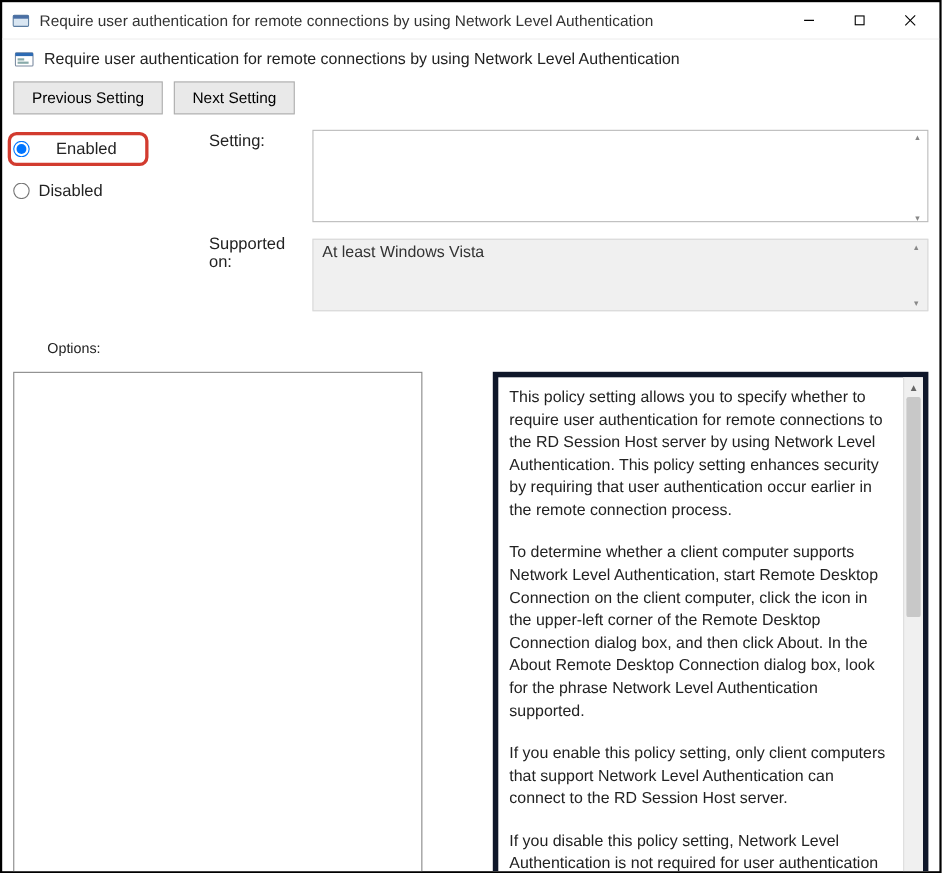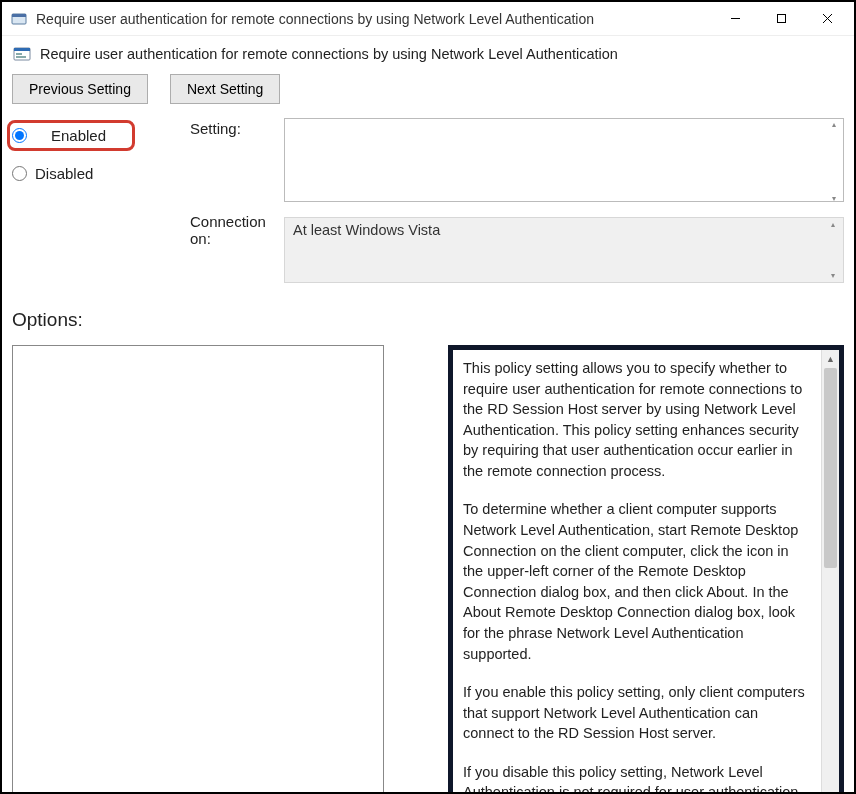--- a/index.html
+++ b/index.html
@@ -47,21 +47,21 @@
     align-items: center;
     padding: 8px 10px 10px 10px;
     gap: 8px;
   }
   .policy-header .icon-slot {
     width: 20px; height: 20px;
     display: flex; align-items: center; justify-content: center;
   }
   .policy-header-title { font-size: 14.5px; color: #222; }
 
-  .nav-buttons { padding: 0 10px 8px 10px; display: flex; gap: 22px; align-items: center; }
+  .nav-buttons { padding: 0 10px 8px 10px; display: flex; gap: 10px; align-items: center; }
   .gp-btn {
     background: #e9e9e9;
     border: 1px solid #adadad;
     padding: 6px 16px;
     font-size: 14px;
     font-family: inherit;
   }
 
   .config-row {
     display: grid;
@@ -116,21 +116,22 @@
     color: #888;
     font-size: 8px;
     align-items: center;
   }
   .rel-wrap { position: relative; }
 
   .labels-row {
     display: grid;
     grid-template-columns: 388px 1fr;
     padding: 26px 10px 4px 10px;
-    font-size: 19px;
+    font-size: 13px;
+    margin-left: 31px;
   }
 
   .panes {
     display: grid;
     grid-template-columns: 372px 1fr;
     gap: 16px;
     padding: 10px 10px 0 10px;
     height: 396px;
   }
   .options-pane {
@@ -248,21 +249,21 @@
         </label>
       </div>
       <label class="radio-item">
         <input type="radio" name="state" style="">
         <span>Disabled</span>
       </label>
     </div>
 
     <div class="label-col">
       <span class="lbl">Setting:</span>
-      <span class="lbl">Connection on:</span>
+      <span class="lbl">Supported on:</span>
     </div>
 
     <div class="field-col">
       <div class="rel-wrap">
         <textarea class="comment-box" style=""></textarea>
         <div class="spinner-arrows">
           <span>▴</span>
           <span>▾</span>
         </div>
       </div>

